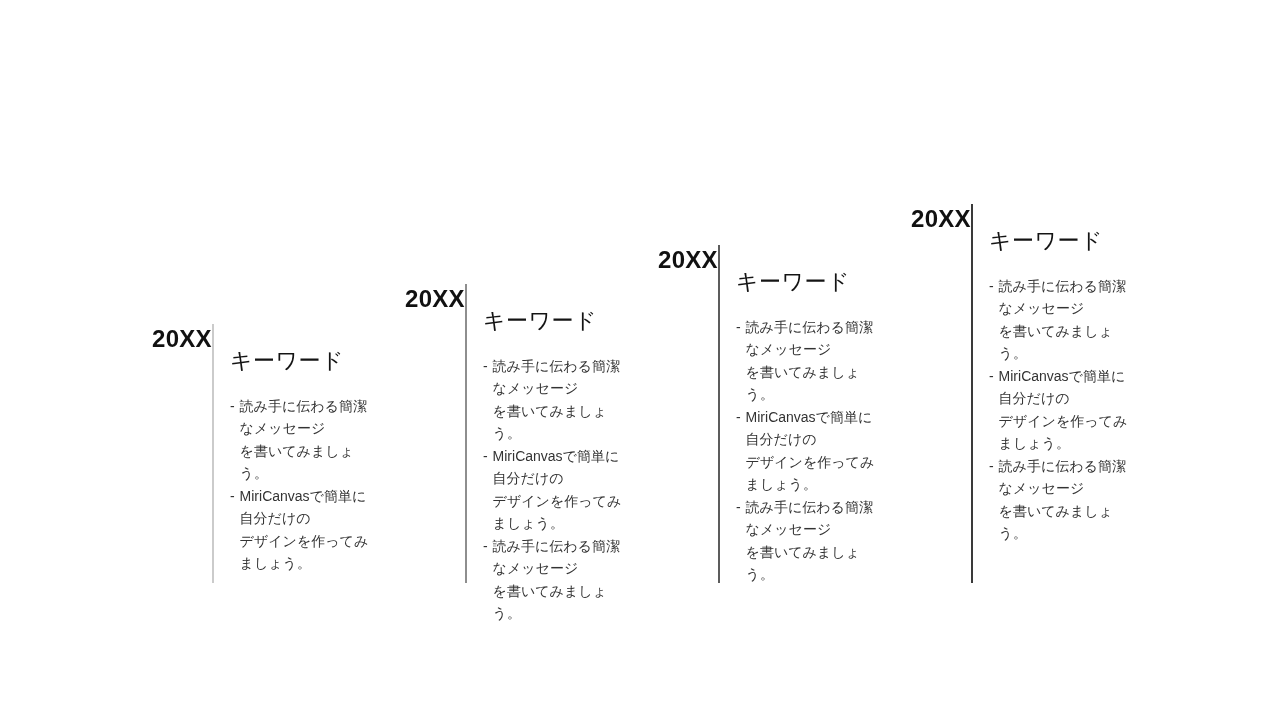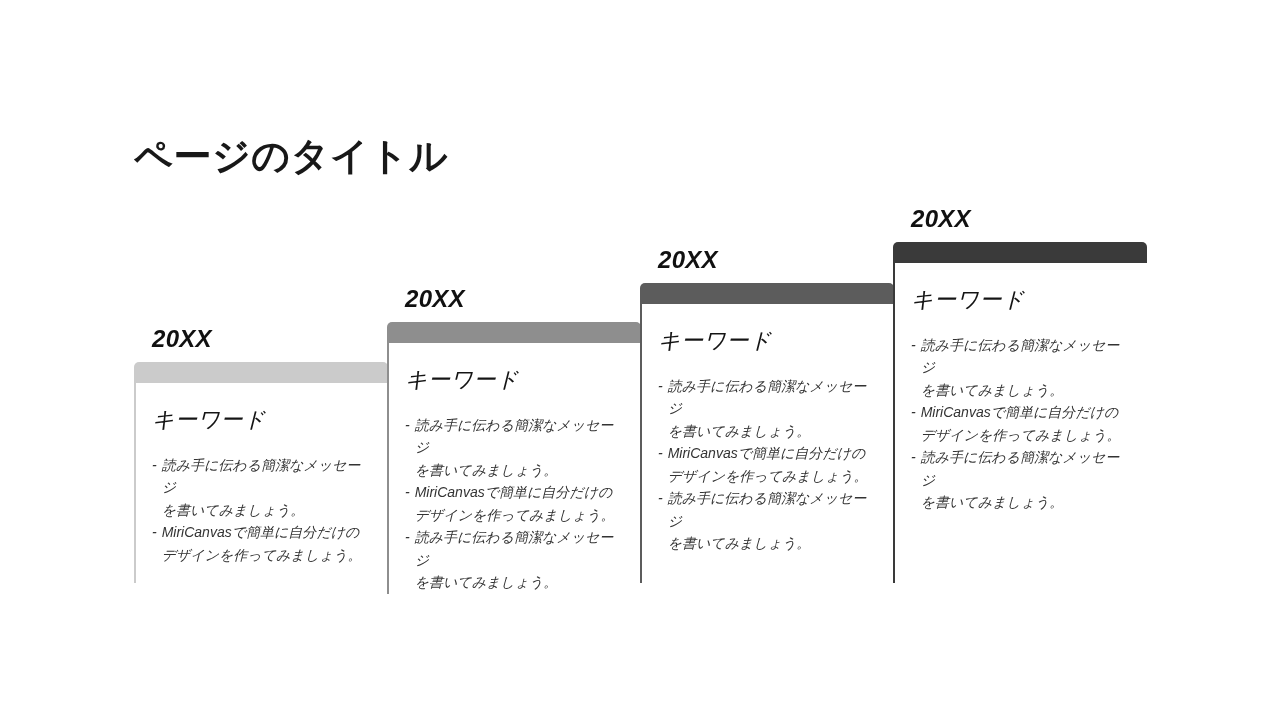--- a/index.html
+++ b/index.html
@@ -23,22 +23,21 @@
     font-size: 38px;
     line-height: 1.2;
     font-weight: 700;
     color: #181818;
     letter-spacing: 0.5px;
   }
   .card {
     position: absolute;
     width: 254px;
     display: flex;
-    flex-direction: column;
-    font-style: italic;
+    flex-direction: row;
   }
   .card-1 { left: 134px; top: 324px; height: 259px; z-index: 1; }
   .card-2 { left: 387px; top: 284px; height: 299px; z-index: 2; }
   .card-3 { left: 640px; top: 245px; height: 338px; z-index: 3; }
   .card-4 { left: 893px; top: 204px; height: 379px; z-index: 4; }
   .year {
     margin: 0 0 9px 18px;
     font-size: 24px;
     line-height: 29px;
     font-weight: 600;
@@ -81,21 +80,20 @@
   }
   .btext {
     white-space: pre-line;
   }
 </style>
 </head>
 <body>
 
 <div class="slide">
 
-  <h1 class="page-title">ページのタイトル</h1>
 
   <section class="card card-1">
     <div class="year">20XX</div>
     <div class="bar" style="background: rgb(203, 203, 203);"></div>
     <div class="panel" style="border-left-color: rgb(203, 203, 203);">
       <h2 class="keyword">キーワード</h2>
       <div class="bullets">
         <div class="bullet">
           <span class="dash">-</span>
           <span class="btext">読み手に伝わる簡潔なメッセージ

